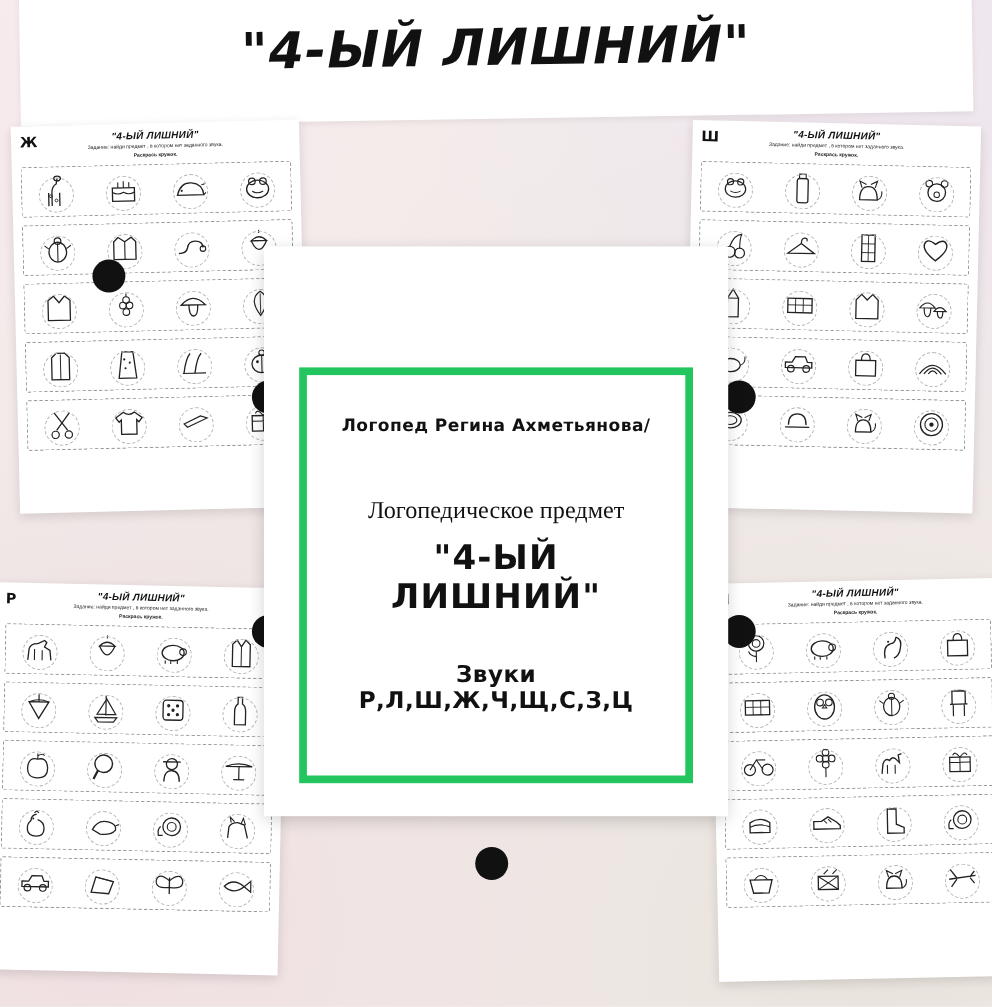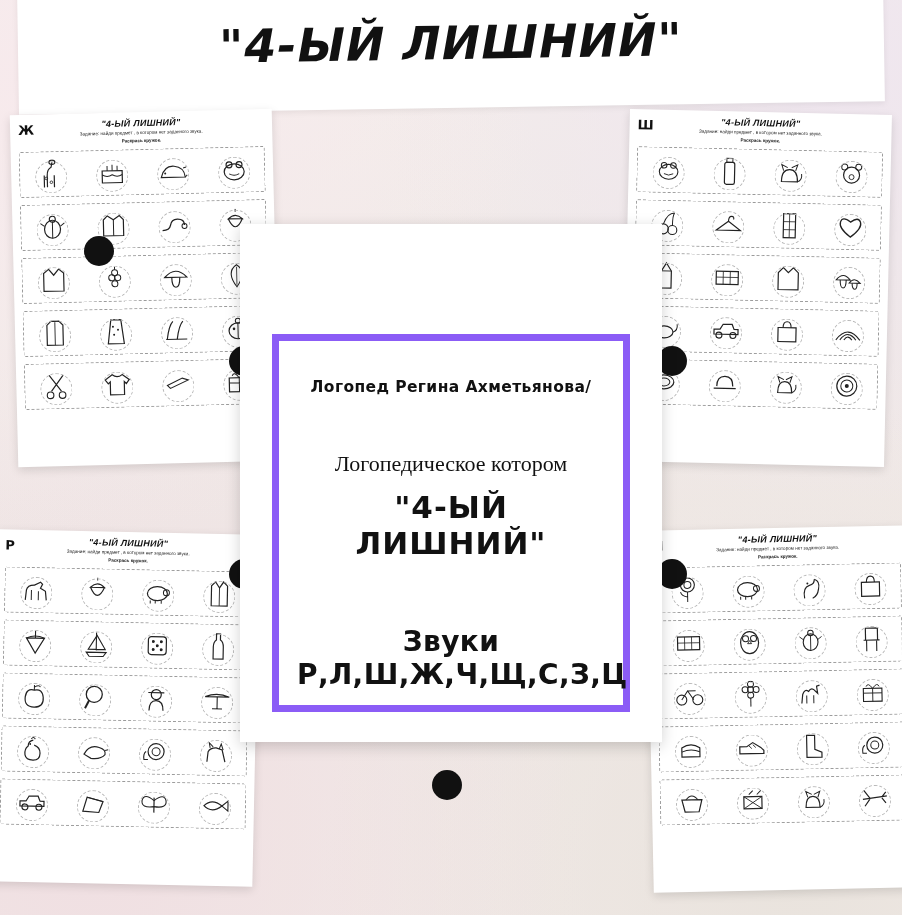--- a/index.html
+++ b/index.html
@@ -134,21 +134,21 @@
     height: 518px;
     background: #ffffff;
     box-shadow: 0 4px 14px rgba(0,0,0,0.18);
   }
   .cover-inner {
     position: absolute;
     left: 32px;
     top: 110px;
     width: 358px;
     height: 378px;
-    border: 7px solid #8b5cf6;
+    border: 7px solid #22c55e;
     background: #fff;
     box-sizing: border-box;
   }
   .dot {
     position: absolute;
     width: 30px;
     height: 30px;
     border-radius: 50%;
     background: #111;
   }
@@ -181,22 +181,22 @@
   }
   .cover-name {
     margin-top: 12px;
     font-size: 31px;
     font-weight: 800;
     color: #111;
     letter-spacing: 1px;
     font-family: "DejaVu Sans", sans-serif;
   }
   .cover-sounds {
-    margin-top: 64px;
-    font-size: 28px;
+    margin-top: 40px;
+    font-size: 21px;
     font-weight: 700;
     color: #111;
     letter-spacing: 0.4px;
     font-family: "DejaVu Sans", sans-serif;
   }
 </style>
 </head>
 <body>
 
 <div class="poster">
@@ -906,20 +906,20 @@
   <div class="dot d5"></div>
   <div class="dot d6"></div>
   <div class="dot d7"></div>
 
   <div class="cover-outer">
     <div class="cover-inner">
       <div class="cover-text">
         <div class="cover-author">
           <div>Логопед Регина Ахметьянова/</div>
         </div>
-        <div class="cover-manual">Логопедическое котором</div>
+        <div class="cover-manual">Логопедическое предмет</div>
         <div class="cover-name">"4-ЫЙ ЛИШНИЙ"</div>
         <div class="cover-sounds">Звуки Р,Л,Ш,Ж,Ч,Щ,С,З,Ц</div>
       </div>
     </div>
   </div>
 
 </div>
 
 </body></html>

